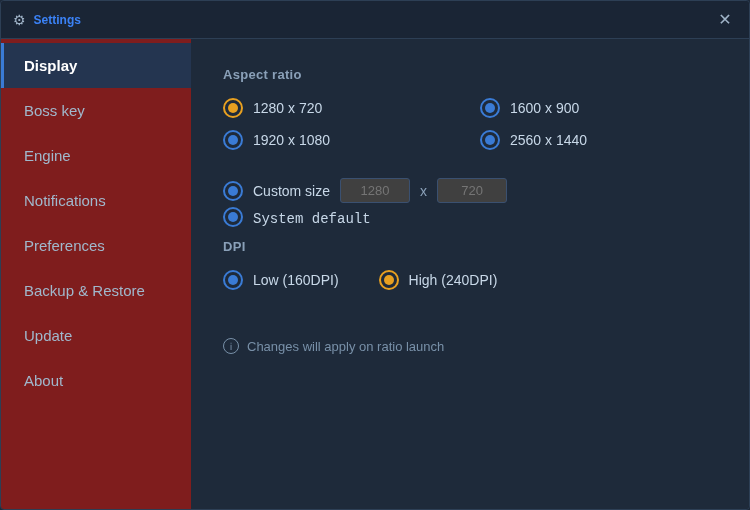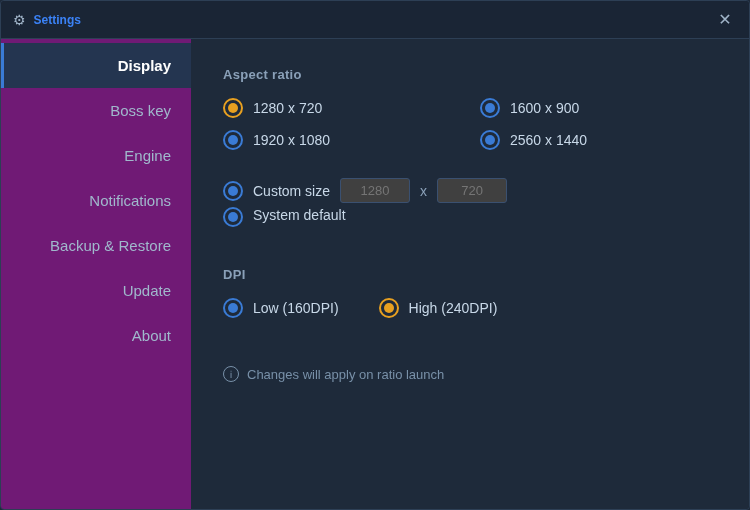--- a/index.html
+++ b/index.html
@@ -54,24 +54,23 @@
       justify-content: center;
       border-radius: 3px;
     }
     .content {
       display: flex;
       flex: 1;
       overflow: hidden;
     }
     .sidebar {
       width: 190px;
-      background: #701a75;
+      background: #7f1d1d;
       flex-shrink: 0;
       padding-top: 4px;
-      text-align: right;
     }
     .sidebar-item {
       padding: 14px 20px;
       color: #a0b8cc;
       font-size: 15px;
       cursor: pointer;
       border-left: 3px solid transparent;
     }
     .sidebar-item.active {
       background: #243550;
@@ -156,23 +155,24 @@
       padding: 4px 8px;
       text-align: center;
       outline: none;
     }
     .custom-x {
       color: #8aa0b8;
       font-size: 14px;
     }
     .system-default-row {
       display: flex;
-      align-items: flex-start;
+      align-items: flex-end;
       gap: 10px;
-      margin-bottom: 40px;
+      margin-bottom: 12px;
+      font-family: Liberation Mono, monospace;
     }
     .dpi-section { margin-top: 8px; }
     .dpi-row {
       display: flex;
       align-items: center;
       gap: 40px;
     }
     .footer-note {
       margin-top: 48px;
       display: flex;
@@ -205,20 +205,21 @@
     <span class="titlebar-close">✕</span>
   </div>
 
   <div class="content">
 
     <div class="sidebar">
       <div class="sidebar-item active">Display</div>
       <div class="sidebar-item">Boss key</div>
       <div class="sidebar-item">Engine</div>
       <div class="sidebar-item">Notifications</div>
+      <div class="sidebar-item">Preferences</div>
       <div class="sidebar-item">Backup &amp; Restore</div>
       <div class="sidebar-item">Update</div>
       <div class="sidebar-item">About</div>
     </div>
 
     <div class="main">
 
       <div class="section-title">Aspect ratio</div>
 
       <div class="radio-group">

